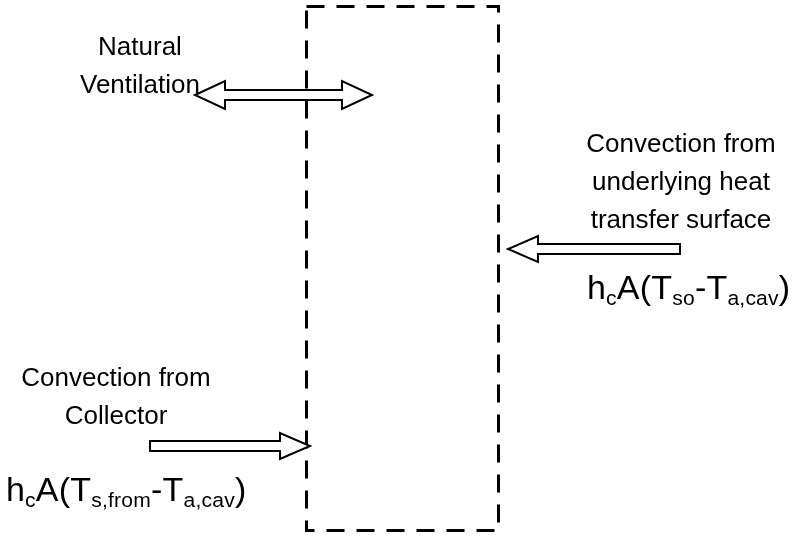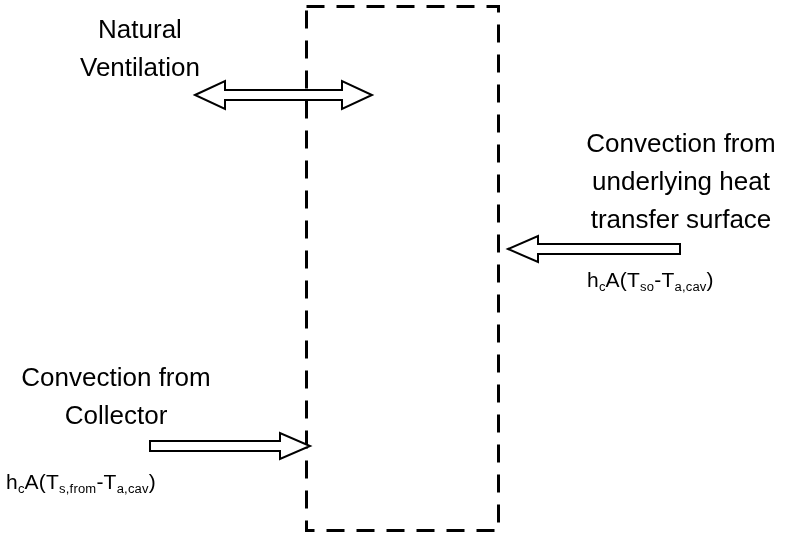--- a/index.html
+++ b/index.html
@@ -12,21 +12,21 @@
     overflow: hidden;
   }
   .abs { position: absolute; }
   .label {
     font-size: 26px;
     line-height: 38px;
     text-align: center;
     white-space: pre-line;
   }
   .formula {
-    font-size: 21px;
+    font-size: 34px;
     white-space: nowrap;
     letter-spacing: 0.2px;
   }
   .formula .sub {
     font-size: 0.62em;
     vertical-align: -0.28em;
   }
   svg { display: block; }
   .diagram-layer { left: 0; top: 0; }
 </style>
@@ -37,21 +37,21 @@
 
   <rect x="306.5" y="6.5" width="192" height="524" fill="none" stroke="#000000" stroke-width="3" stroke-dasharray="18 12"></rect>
 
   <polygon points="195,95 225,81 225,90 342,90 342,81 372,95 342,109 342,100 225,100 225,109" fill="#ffffff" stroke="#000000" stroke-width="2" stroke-linejoin="miter"></polygon>
 
   <polygon points="508,249 538,236 538,244 680,244 680,254 538,254 538,262" fill="#ffffff" stroke="#000000" stroke-width="2" stroke-linejoin="miter"></polygon>
 
   <polygon points="150,441 280,441 280,433 310,446 280,459 280,451 150,451" fill="#ffffff" stroke="#000000" stroke-width="2" stroke-linejoin="miter"></polygon>
 </svg>
 
-<div class="abs label" style="left:55px; top:10px; width:170px;">Natural
+<div class="abs label" style="left:55px; top:27px; width:170px;">Natural
 Ventilation</div>
 
 <div class="abs label" style="left:556px; top:124px; width:250px;">Convection from
 underlying heat
 transfer surface</div>
 
 <div class="abs formula" style="left:587px; top:268px;">
   <span>h</span><span class="sub">c</span><span>A(T</span><span class="sub">so</span><span>-T</span><span class="sub">a,cav</span><span>)</span>
 </div>
 

